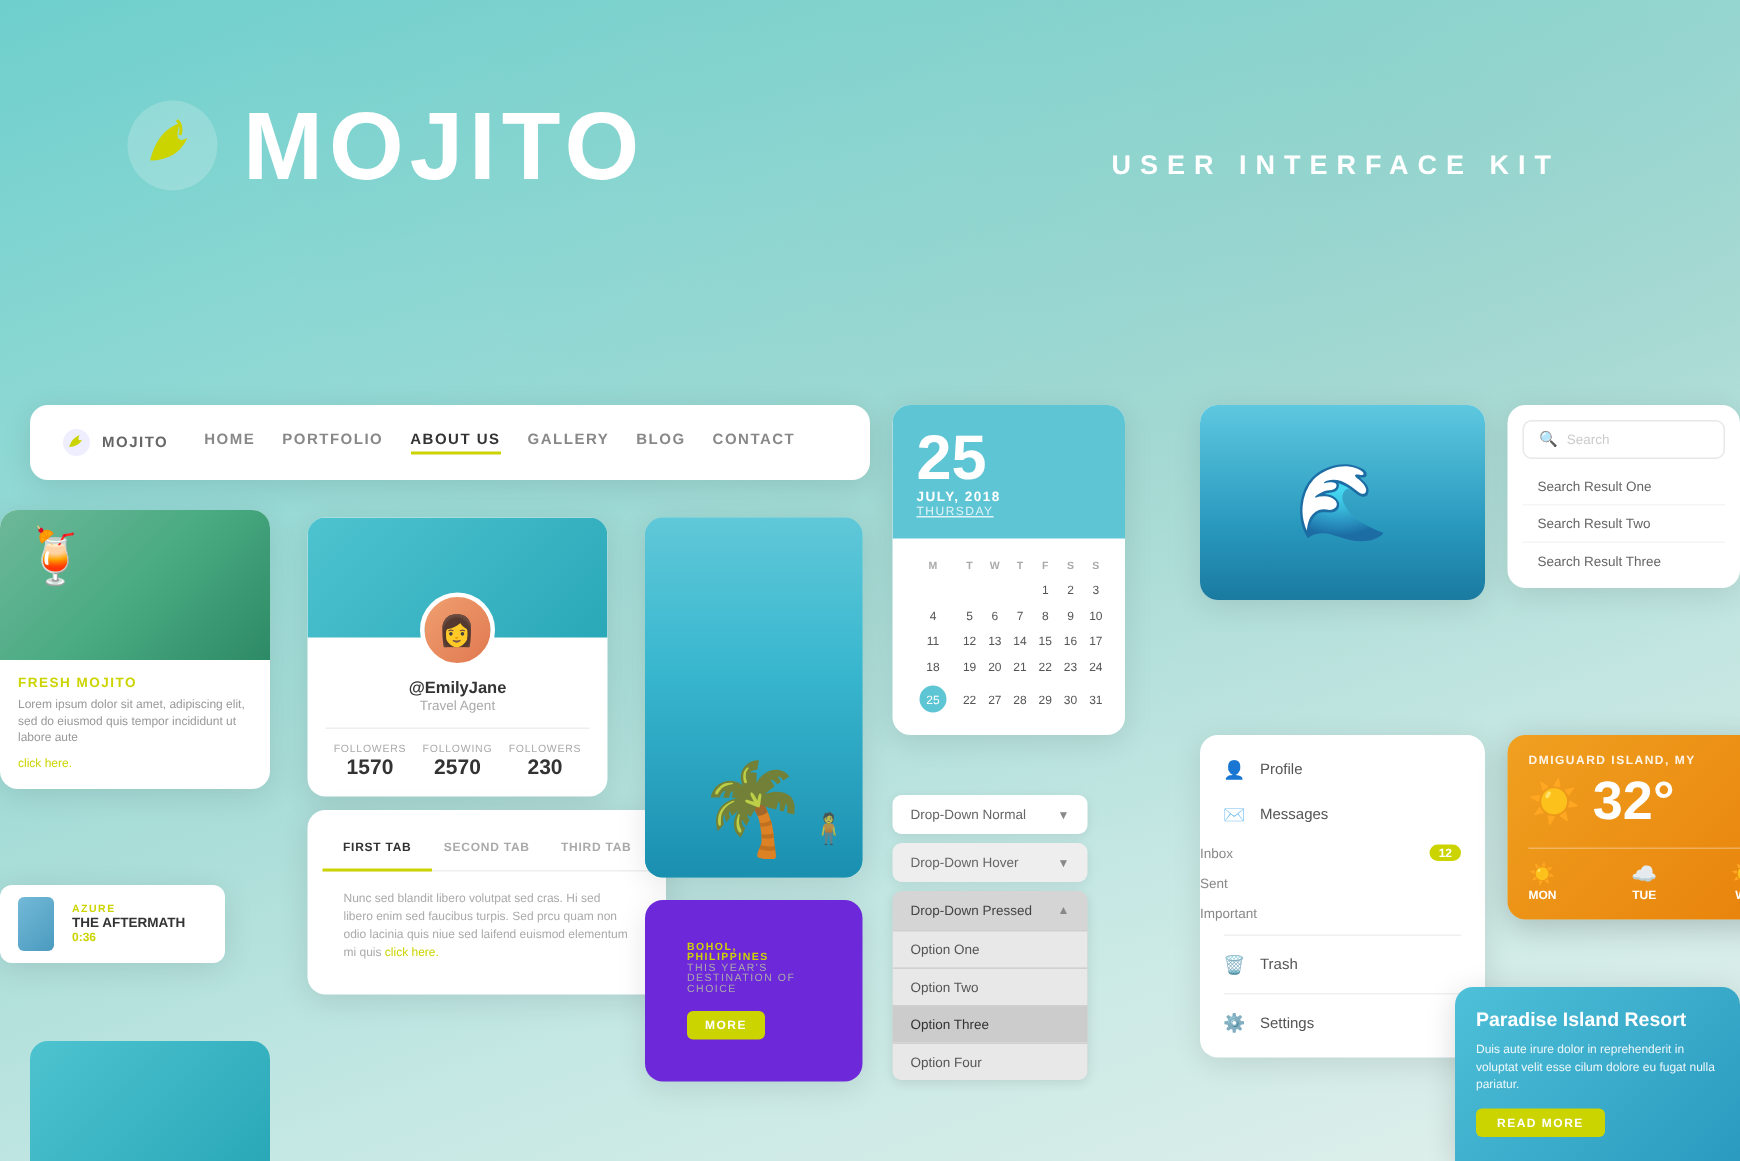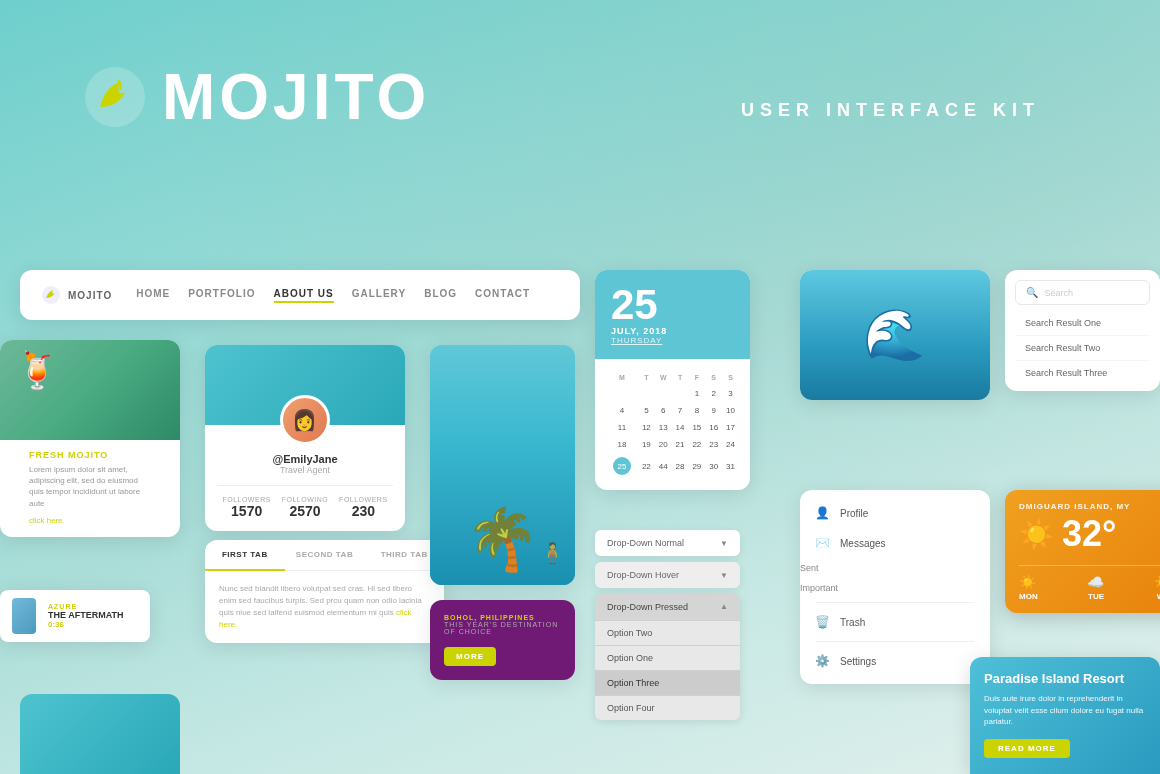--- a/index.html
+++ b/index.html
@@ -116,21 +116,21 @@
       background: linear-gradient(135deg, #7BC8A4, #3a9e7c);
       position: relative;
       overflow: hidden;
     }
     .blog-card-img-inner {
       width: 100%;
       height: 100%;
       background: linear-gradient(135deg, #6db89a 0%, #4aab82 50%, #2d8a66 100%);
     }
     .blog-card-body {
-      padding: 10px 29px;
+      padding: 10px 12px;
       border-radius: 14px;
     }
     .blog-tag {
       color: #ccd400;
       font-size: 9px;
       font-weight: 700;
       letter-spacing: 1px;
       text-transform: uppercase;
     }
     .blog-text {
@@ -256,21 +256,21 @@
     }
 
     
     .tabs-card {
       position: absolute;
       top: 280px;
       left: 205px;
       width: 239px;
       background: white;
       border-radius: 12px;
-      padding: 0;
+      padding: 10px;
       box-shadow: 0 4px 20px rgba(0,0,0,0.1);
       overflow: hidden;
     }
     .tabs-header {
       display: flex;
       border-bottom: 1px solid #eee;
     }
     .tab-btn {
       flex: 1;
       padding: 10px 4px;
@@ -325,23 +325,23 @@
       position: absolute;
       bottom: 10px;
     }
 
     
     .destination-card {
       position: absolute;
       top: 340px;
       left: 430px;
       width: 145px;
-      background: #701a75;
-      border-radius: 12px;
-      padding: 14px;
+      background: #6d28d9;
+      border-radius: 12px;
+      padding: 28px;
       box-shadow: 0 4px 20px rgba(0,0,0,0.1);
     }
     .dest-location {
       font-size: 7px;
       color: #ccd400;
       font-weight: 700;
       letter-spacing: 1px;
       text-transform: uppercase;
     }
     .dest-subtitle {
@@ -422,21 +422,21 @@
       display: inline-flex;
       align-items: center;
       justify-content: center;
     }
 
     
     .dropdown-normal {
       position: absolute;
       top: 270px;
       left: 595px;
-      width: 145px;
+      width: 130px;
     }
     .dropdown-item {
       background: white;
       border-radius: 6px;
       padding: 8px 12px;
       font-size: 9px;
       color: #666;
       display: flex;
       justify-content: space-between;
       align-items: center;
@@ -874,21 +874,21 @@
               <td>19</td>
               <td>20</td>
               <td>21</td>
             <td>22</td>
               <td>23</td>
               <td>24</td>
           </tr>
           <tr>
             <td><span class="cal-today">25</span></td>
             <td>22</td>
-              <td>44</td>
+              <td>27</td>
               <td>28</td>
             <td>29</td>
               <td>30</td>
               <td>31</td>
           </tr>
         </tbody>
       </table>
     </div>
   </div>
 
@@ -899,41 +899,45 @@
     </div>
     <div class="dropdown-item hover">
       <span>Drop-Down Hover</span>
       <span class="chevron">▼</span>
     </div>
     <div class="dropdown-open">
       <div class="dropdown-open-header">
         <span>Drop-Down Pressed</span>
         <span class="chevron">▲</span>
       </div>
+      <div class="dropdown-open-option">Option One</div>
       <div class="dropdown-open-option">Option Two</div>
-      <div class="dropdown-open-option">Option One</div>
       <div class="dropdown-open-option" style="background:#ccc;color:#333;">Option Three</div>
       <div class="dropdown-open-option">Option Four</div>
     </div>
   </div>
 
   <div class="resort-card">
     <div class="resort-img">
       <div style="font-size:50px;">🌊</div>
     </div>
   </div>
 
   <div class="menu-card">
     <div class="menu-item">
       <div class="menu-icon">👤</div>
       <span class="menu-label">Profile</span>
     </div>
     <div class="menu-item">
       <div class="menu-icon">✉️</div>
       <span class="menu-label">Messages</span>
+    </div>
+    <div class="menu-sub-item menu-submenu" style="display:flex;align-items:center;justify-content:space-between;padding-right:16px;">
+      <span>Inbox</span>
+      <span class="menu-badge">12</span>
     </div>
     <div class="menu-sub-item menu-submenu">Sent</div>
     <div class="menu-sub-item menu-submenu">Important</div>
     <div class="menu-divider"></div>
     <div class="menu-item">
       <div class="menu-icon">🗑️</div>
       <span class="menu-label">Trash</span>
     </div>
     <div class="menu-divider"></div>
     <div class="menu-item">

